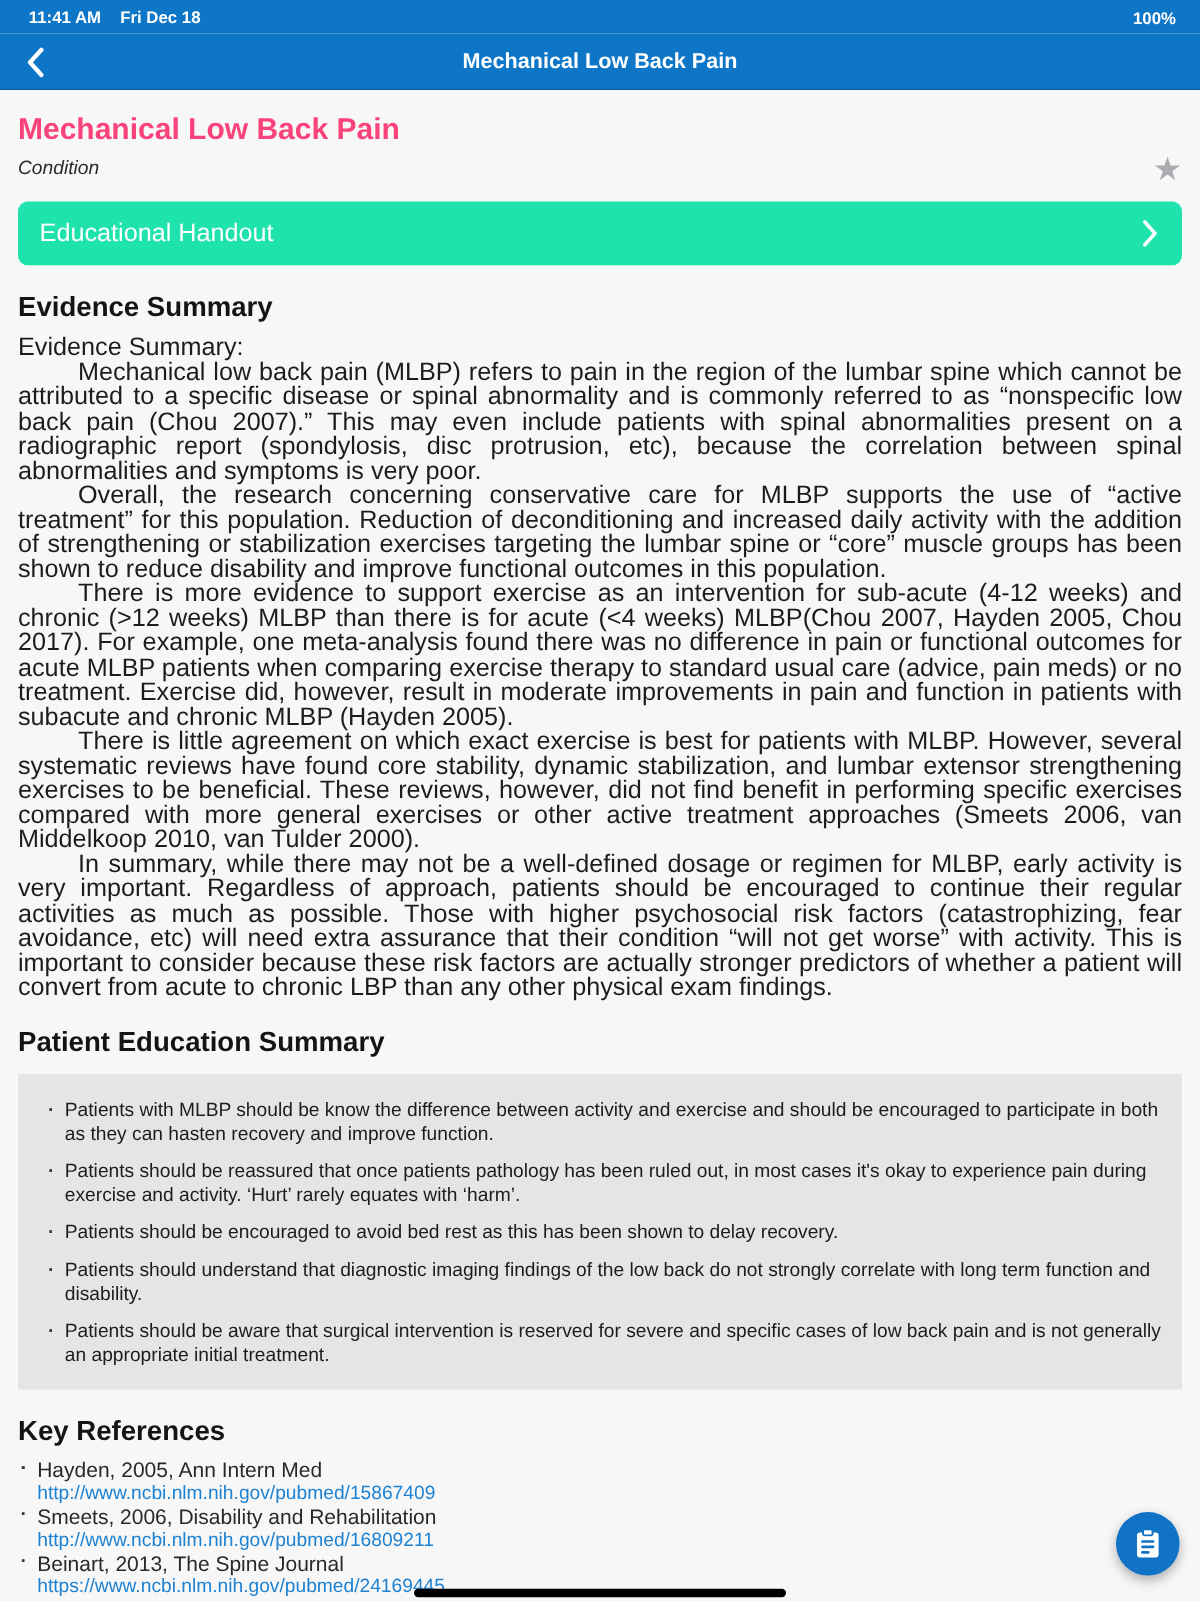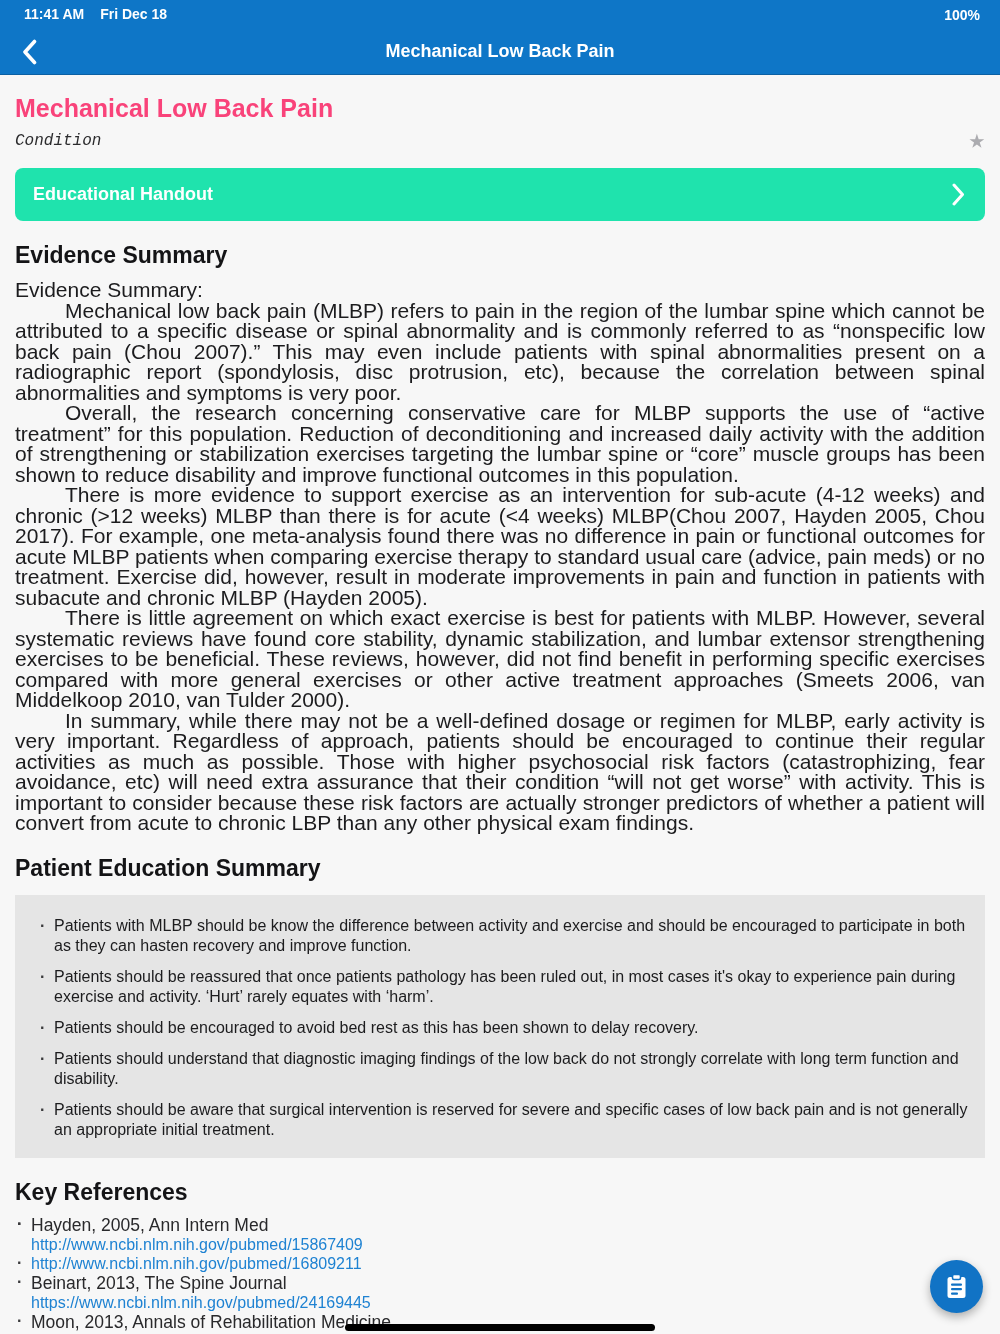--- a/index.html
+++ b/index.html
@@ -66,40 +66,39 @@
     margin-top: 19px;
     font-size: 25px;
     font-weight: 700;
     color: #F9437A;
   }
   .subtitle-row {
     margin-top: 8px;
     display: flex;
     align-items: center;
     justify-content: space-between;
-    font-family: Liberation Mono, monospace;
   }
   .subtitle {
     font-size: 16px;
     font-style: italic;
     color: #2B2B2D;
   }
   .star { font-size: 27px; color: #ACACB0; line-height: 20px; cursor: pointer; }
   .handout-btn {
     margin-top: 17px;
     height: 53px;
     background: #1FE3AD;
     border-radius: 8px;
     display: flex;
     align-items: center;
     justify-content: space-between;
     padding: 0 20px 0 18px;
     cursor: pointer;
   }
-  .handout-label { color: #fff; font-size: 18px; font-weight: 700; }
+  .handout-label { color: #fff; font-size: 21px; font-weight: 400; }
   h2.section-heading {
     font-size: 23px;
     font-weight: 700;
     color: #141416;
     margin-top: 21px;
   }
   .evidence-text { margin-top: 11px; }
   .evidence-text p {
     font-size: 21px;
     line-height: 20.5px;
@@ -248,20 +247,21 @@
 
   <h2 class="section-heading">Key References</h2>
   <div class="refs-list">
     <div class="ref-item">
     </div>
     <div class="ref-item">
       <div class="ref-citation">Hayden, 2005, Ann Intern Med</div>
       <a class="ref-url">http://www.ncbi.nlm.nih.gov/pubmed/15867409</a>
     </div>
     <div class="ref-item">
+      <div class="ref-citation">Smeets, 2006, Disability and Rehabilitation</div>
       <a class="ref-url">http://www.ncbi.nlm.nih.gov/pubmed/16809211</a>
     </div>
     <div class="ref-item">
       <div class="ref-citation">Beinart, 2013, The Spine Journal</div>
       <a class="ref-url">https://www.ncbi.nlm.nih.gov/pubmed/24169445</a>
     </div>
     <div class="ref-item">
       <div class="ref-citation">Moon, 2013, Annals of Rehabilitation Medicine</div>
       <a class="ref-url">http://www.ncbi.nlm.nih.gov/pubmed/</a>
     </div>

